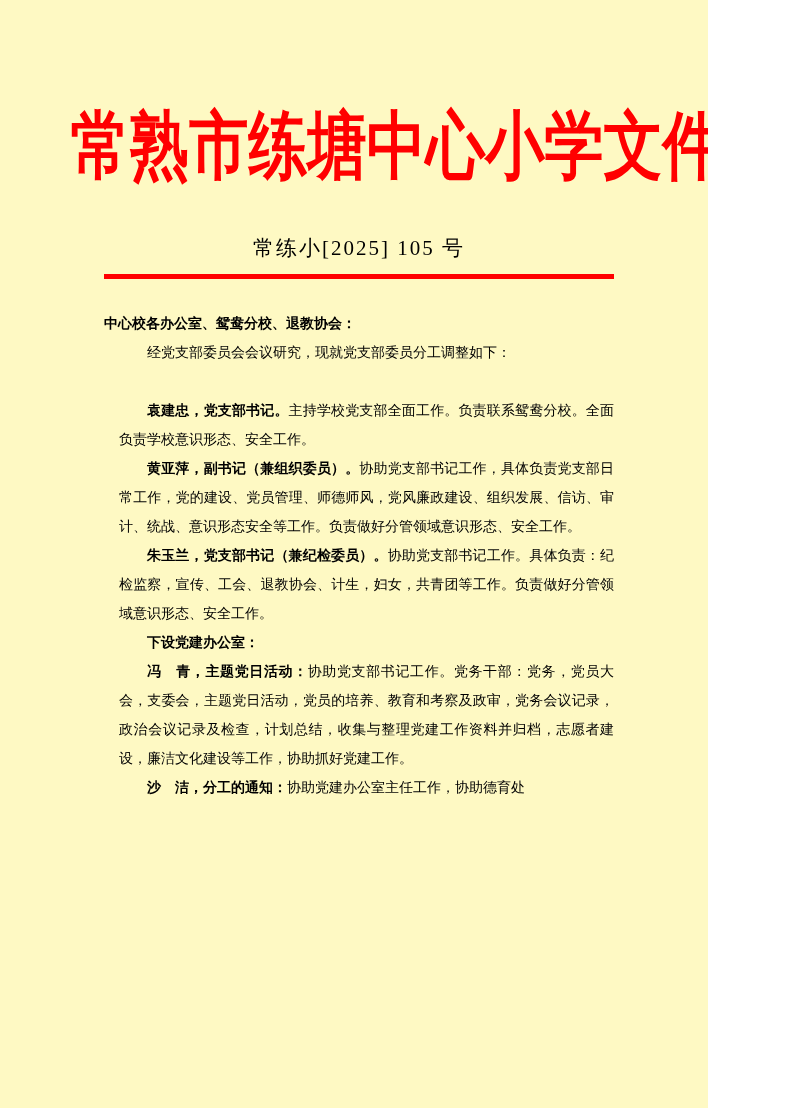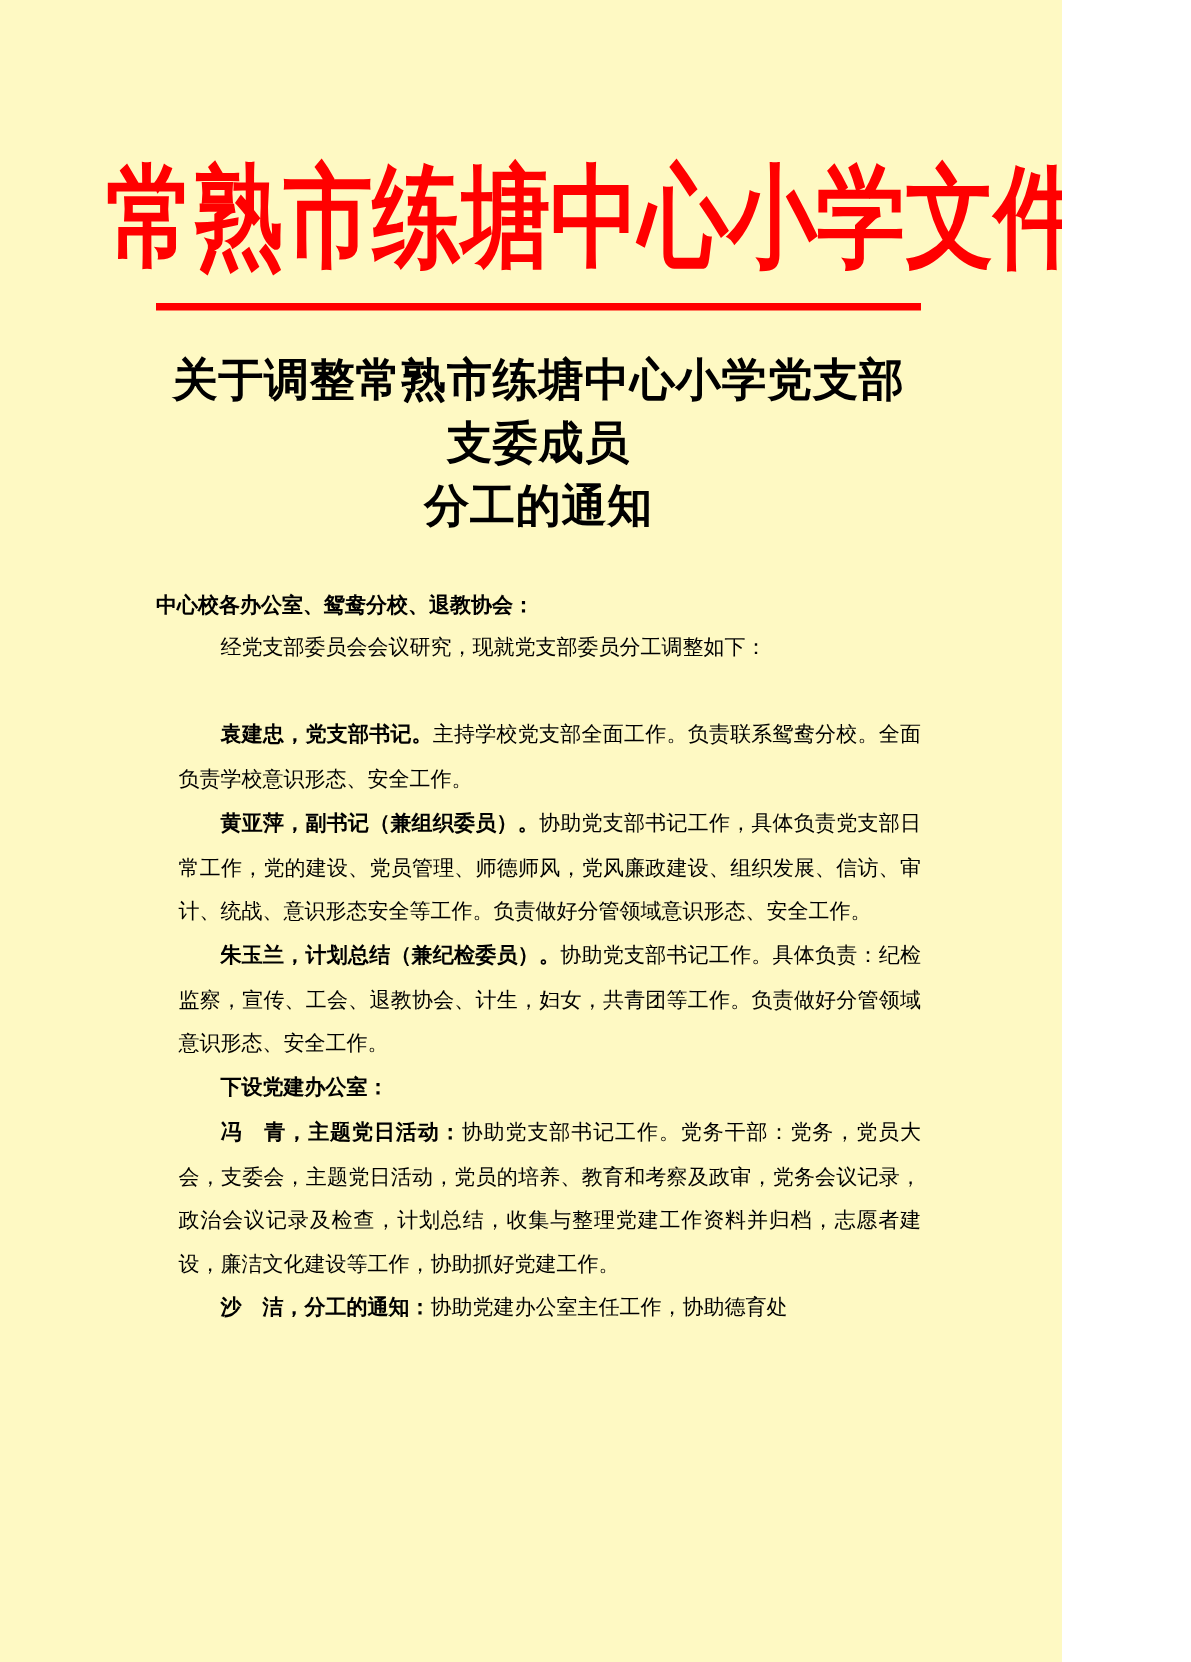--- a/index.html
+++ b/index.html
@@ -76,51 +76,48 @@
   }
   .salutation{
     font-weight:bold;
     font-family:"Liberation Sans","DejaVu Sans",sans-serif;
   }
   .gap-before{
     margin-top:29px;
   }
   .lead{
     font-weight:bold;
-    font-family:Liberation Mono, monospace;
+    font-family:Liberation Serif, serif;
   }
 </style>
 </head>
 <body>
 
 <div class="page">
 
   <div class="letterhead">常熟市练塘中心小学文件</div>
 
   <div class="content">
 
+    <div class="doc-number">常练小[2025] 105 号</div>
 
     <div class="red-divider"></div>
 
-    <div class="doc-title">
-      <div>关于调整常熟市练塘中心小学党支部支委成员</div>
-      <div>分工的通知</div>
-    </div>
 
     <div class="body-text">
 
       <p class="para salutation">中心校各办公室、鸳鸯分校、退教协会：</p>
 
       <p class="para indent">经党支部委员会会议研究，现就党支部委员分工调整如下：</p>
 
       <p class="para indent gap-before"><span class="lead">袁建忠，党支部书记。</span><span>主持学校党支部全面工作。负责联系鸳鸯分校。全面负责学校意识形态、安全工作。</span></p>
 
       <p class="para indent"><span class="lead">黄亚萍，副书记（兼组织委员）。</span><span>协助党支部书记工作，具体负责党支部日常工作，党的建设、党员管理、师德师风，党风廉政建设、组织发展、信访、审计、统战、意识形态安全等工作。负责做好分管领域意识形态、安全工作。</span></p>
 
-      <p class="para indent"><span class="lead">朱玉兰，计划总结（兼纪检委员）。</span><span>协助党支部书记工作。具体负责：纪检监察，宣传、工会、退教协会、计生，妇女，共青团等工作。负责做好分管领域意识形态、安全工作。</span></p>
+      <p class="para indent"><span class="lead">朱玉兰，党支部书记（兼纪检委员）。</span><span>协助党支部书记工作。具体负责：纪检监察，宣传、工会、退教协会、计生，妇女，共青团等工作。负责做好分管领域意识形态、安全工作。</span></p>
 
       <p class="para indent"><span class="lead">下设党建办公室：</span><span></span></p>
 
       <p class="para indent"><span class="lead">冯　青，主题党日活动：</span><span>协助党支部书记工作。党务干部：党务，党员大会，支委会，主题党日活动，党员的培养、教育和考察及政审，党务会议记录，政治会议记录及检查，计划总结，收集与整理党建工作资料并归档，志愿者建设，廉洁文化建设等工作，协助抓好党建工作。</span></p>
 
       <p class="para indent"><span class="lead">沙　洁，分工的通知：</span><span>协助党建办公室主任工作，协助德育处</span></p>
 
     </div>
   </div>
 </div>

